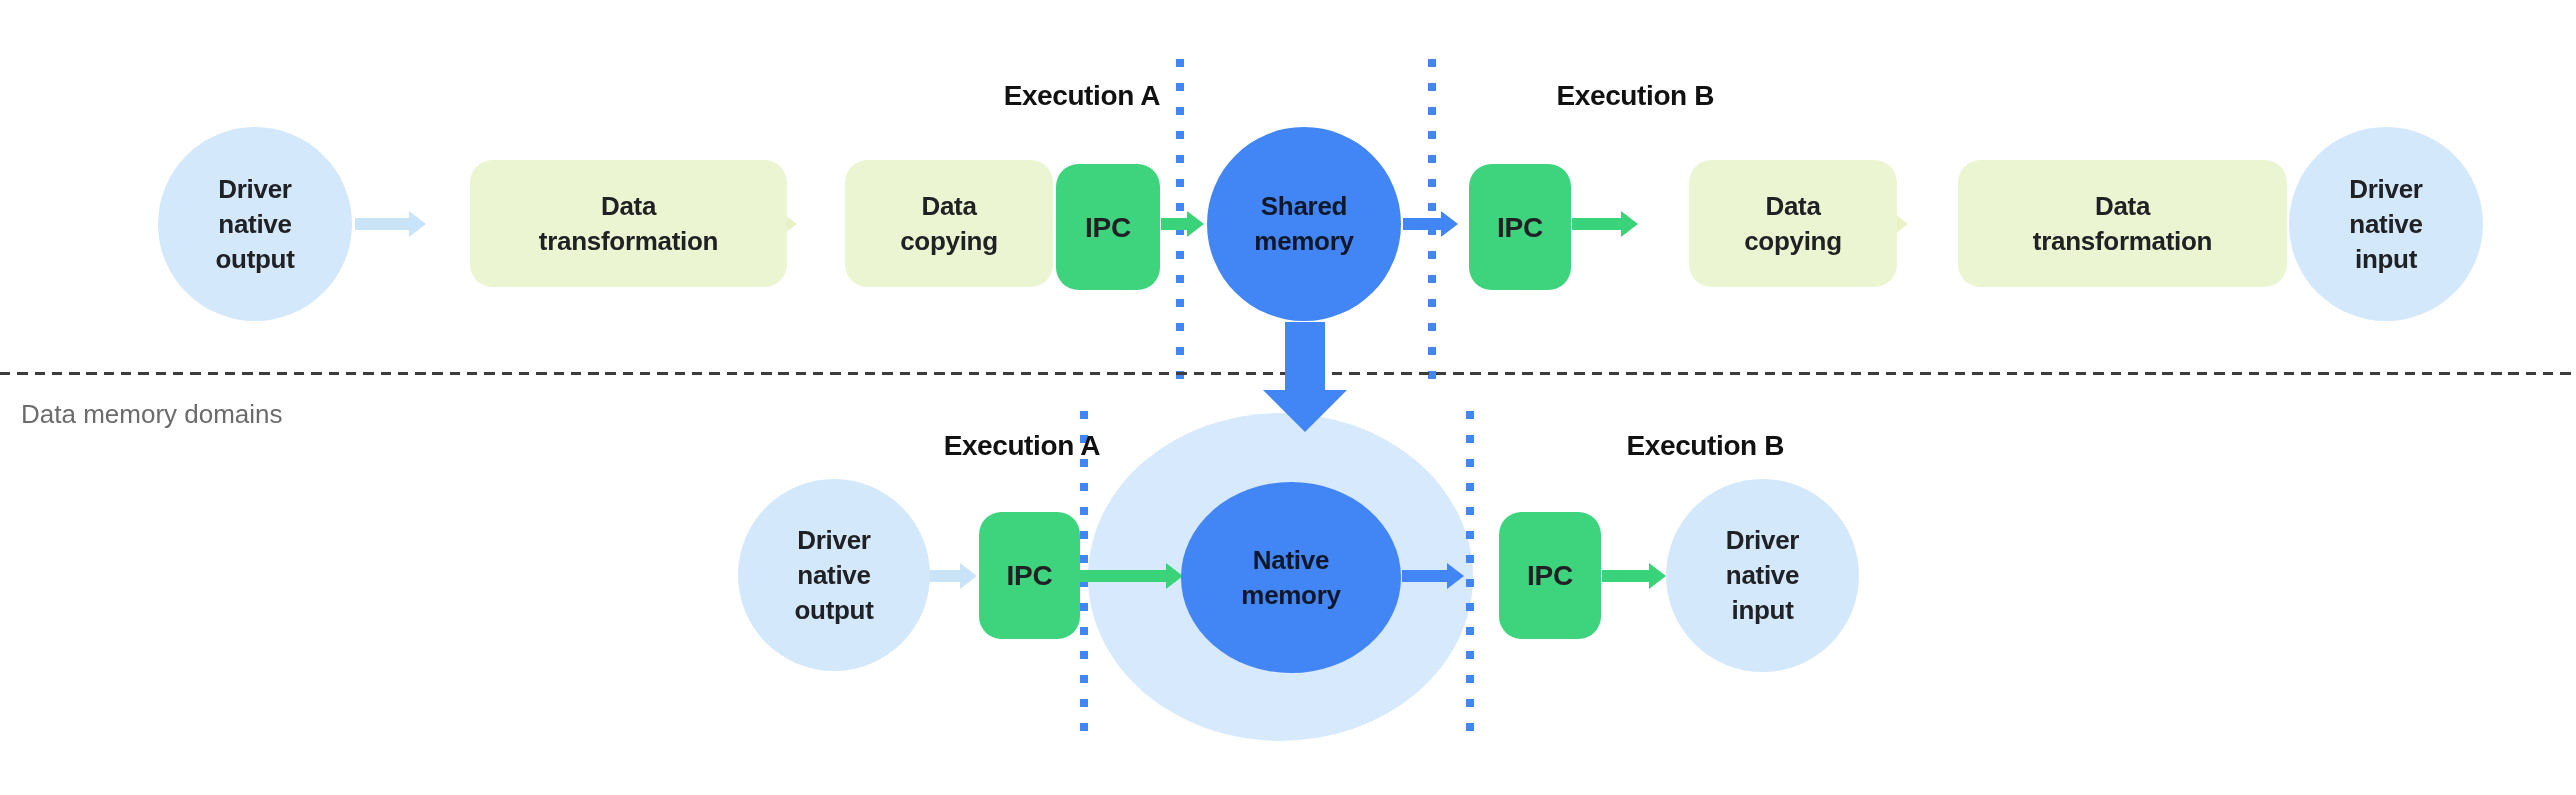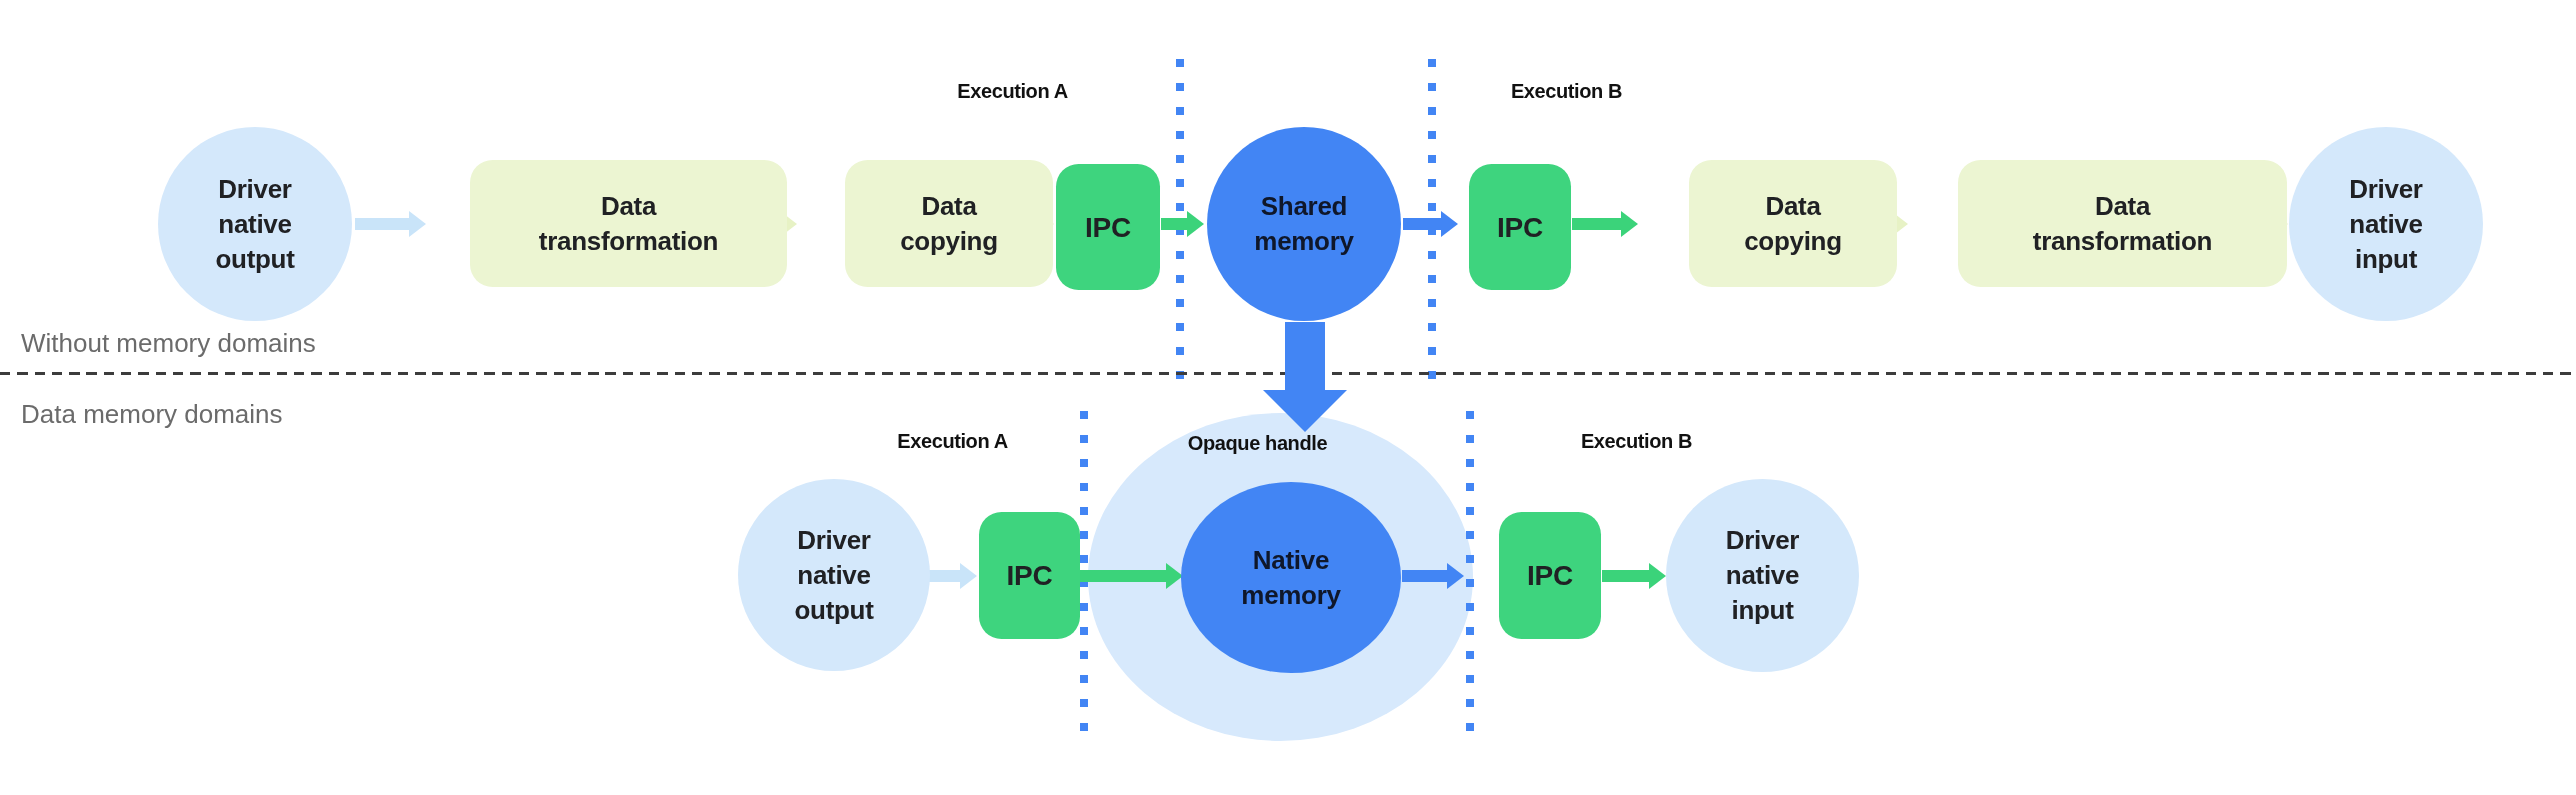--- a/index.html
+++ b/index.html
@@ -9,21 +9,21 @@
   .node{position:absolute;display:flex;align-items:center;justify-content:center;
         text-align:center;font-weight:700;color:#202124;white-space:pre-line;
         font-size:26px;line-height:35px;letter-spacing:-0.3px;z-index:4;}
   .circle{border-radius:50%;background:#d4e8fb;}
   .procbox{border-radius:22.5px;background:#ecf5d2;margin-left:48px;}
   .ipcbox{border-radius:22.5px;background:#3ed47e;font-size:28px;}
   .memnode{background:#4285f4;color:#0f172a;border-radius:50%;}
 
   .halo{position:absolute;border-radius:50%;background:#d7e9fc;z-index:1;}
 
-  .execlabel{position:absolute;width:295px;text-align:center;font-size:20px;font-weight:700;
+  .execlabel{position:absolute;width:295px;text-align:right;font-size:28px;font-weight:700;
              color:#111111;letter-spacing:-0.4px;z-index:5;}
   .seclabel{position:absolute;font-size:26px;font-weight:400;color:#6b6b6b;z-index:5;}
 
   .vdots{position:absolute;width:7.8px;z-index:2;
          background:repeating-linear-gradient(180deg,#4285f4 0 7.8px,transparent 7.8px 24px);}
   .divider{position:absolute;height:2.6px;z-index:2;
            background:repeating-linear-gradient(90deg,#3c3c3c 0 10.4px,transparent 10.4px 17.3px);}
 
   .arrow{position:absolute;height:26px;z-index:3;}
   .arrow .shaft{position:absolute;left:0;top:7px;height:12px;}
@@ -113,26 +113,24 @@
 
   <div class="node circle" style="left:2289px;top:127px;width:194px;height:194px">Driver
 native
 input</div>
 
   <div class="downarrow">
     <div class="shaft"></div>
     <div class="head"></div>
   </div>
 
-  <div class="seclabel" style="left:21px;top:328px">Without memory domains</div>
   <div class="divider" style="left:0;top:372px;width:2576px"></div>
   <div class="seclabel" style="left:21px;top:399px">Data memory domains</div>
 
   <div class="execlabel" style="left:805px;top:430px">Execution A</div>
-  <div class="execlabel" style="left:1110px;top:432px">Opaque handle</div>
   <div class="execlabel" style="left:1489px;top:430px">Execution B</div>
 
   <div class="halo" style="left:1088px;top:413px;width:385px;height:328px"></div>
 
   <div class="vdots" style="left:1080px;top:411px;height:322px"></div>
   <div class="vdots" style="left:1466px;top:411px;height:322px"></div>
 
   <div class="node circle" style="left:738px;top:479px;width:192px;height:192px">Driver
 native
 output</div>

